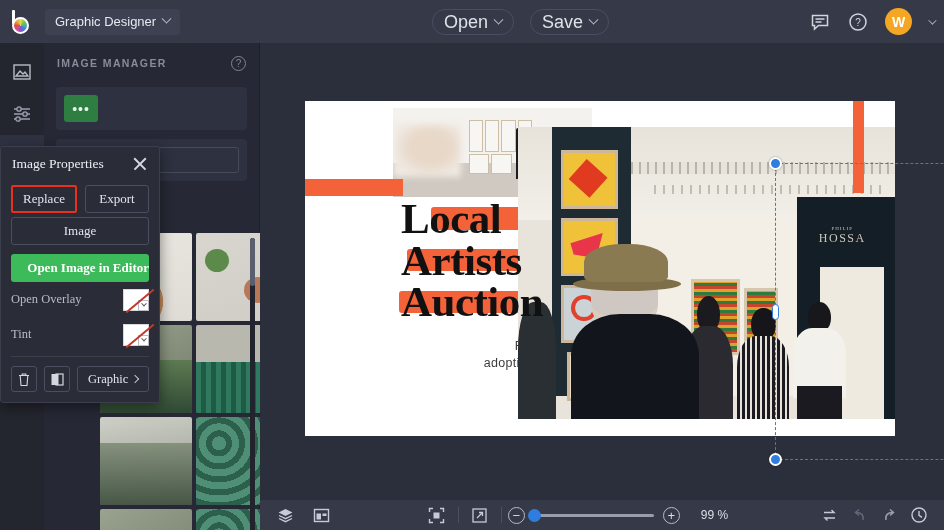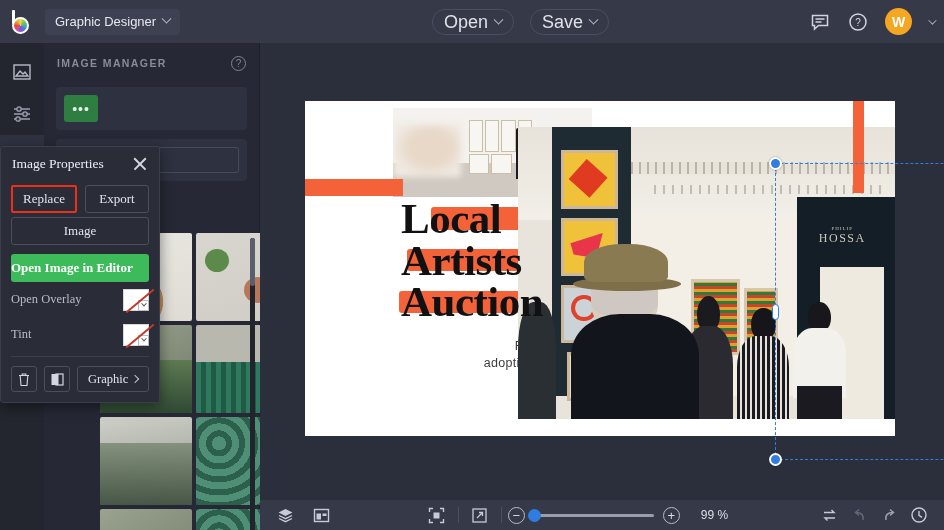--- a/index.html
+++ b/index.html
@@ -134,21 +134,21 @@
   }
   .x-btn::before { transform:rotate(45deg); } .x-btn::after { transform:rotate(-45deg); }
   .pop-row { display:flex; gap:8px; padding:0 10px; margin-top:4px; }
   .pbtn {
     flex:1; height:28px; border:1px solid #4a4e60; border-radius:3px; background:transparent;
     color:#e2e4ec; font-size:13px; display:flex; align-items:center; justify-content:center; cursor:pointer;
   }
   .pbtn.highlight { border:2px solid #e8301a; border-radius:2px; }
   .pbtn-green {
     margin:9px 10px 0 10px; height:28px; background:#3dba5a; border-radius:3px; color:#ffffff;
-    font-size:13px; display:flex; align-items:center; justify-content:flex-start; cursor:pointer; font-weight:bold;
+    font-size:13px; display:flex; align-items:center; justify-content:flex-end; cursor:pointer; font-weight:bold;
   }
   .swatch-row {
     display:flex; align-items:center; justify-content:space-between;
     padding:0 10px; height:35px; font-size:12.5px; color:#b9bcc7;
   }
   .swatch { position:relative; width:26px; height:22px; background:#fff; border:1px solid #d6d8de; cursor:pointer; }
   .swatch::after {
     content:""; position:absolute; left:-2px; top:50%; width:36px; height:2px;
     background:#c0392b; transform:rotate(-40deg); transform-origin:center;
   }

